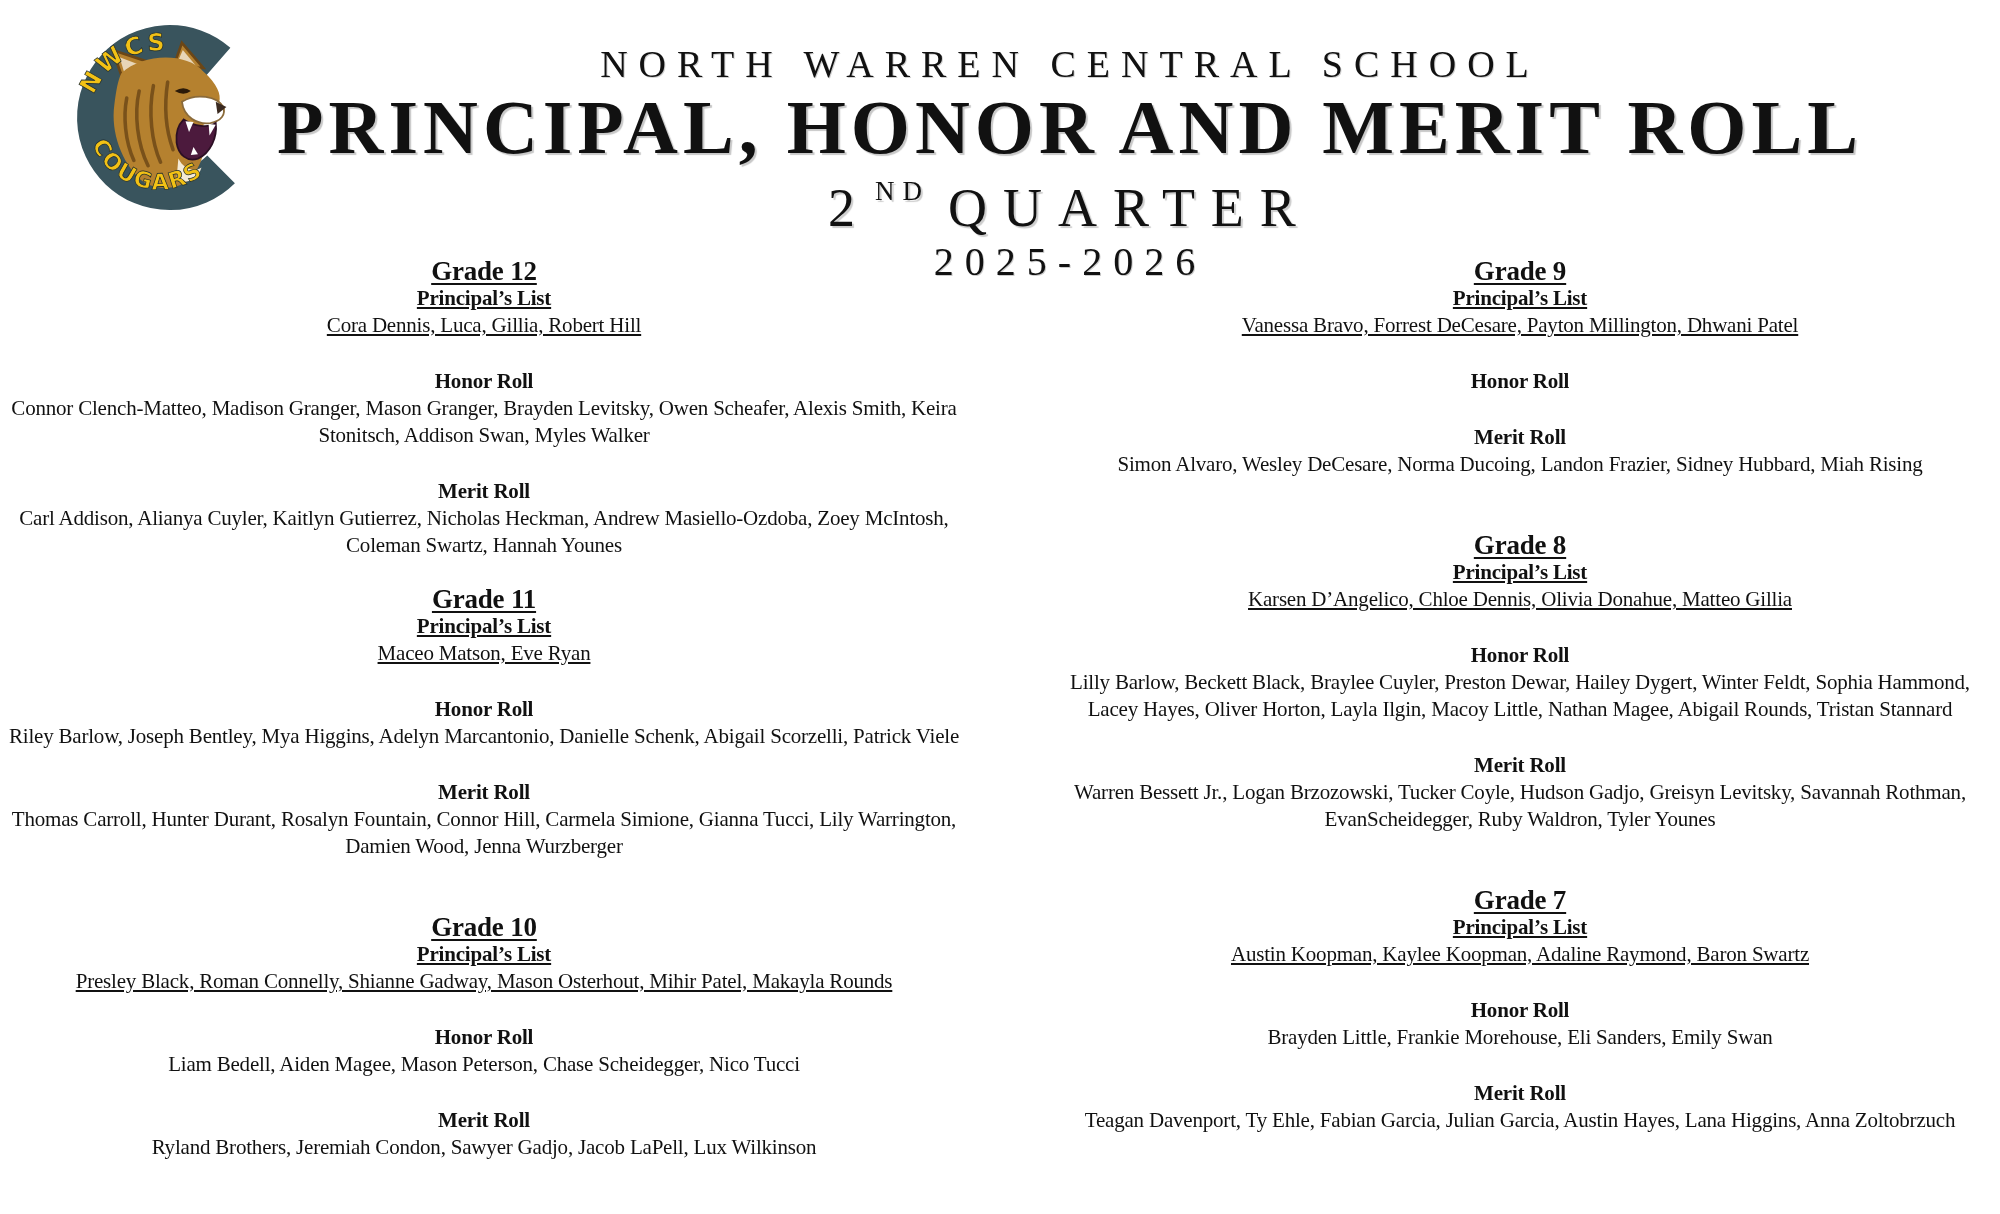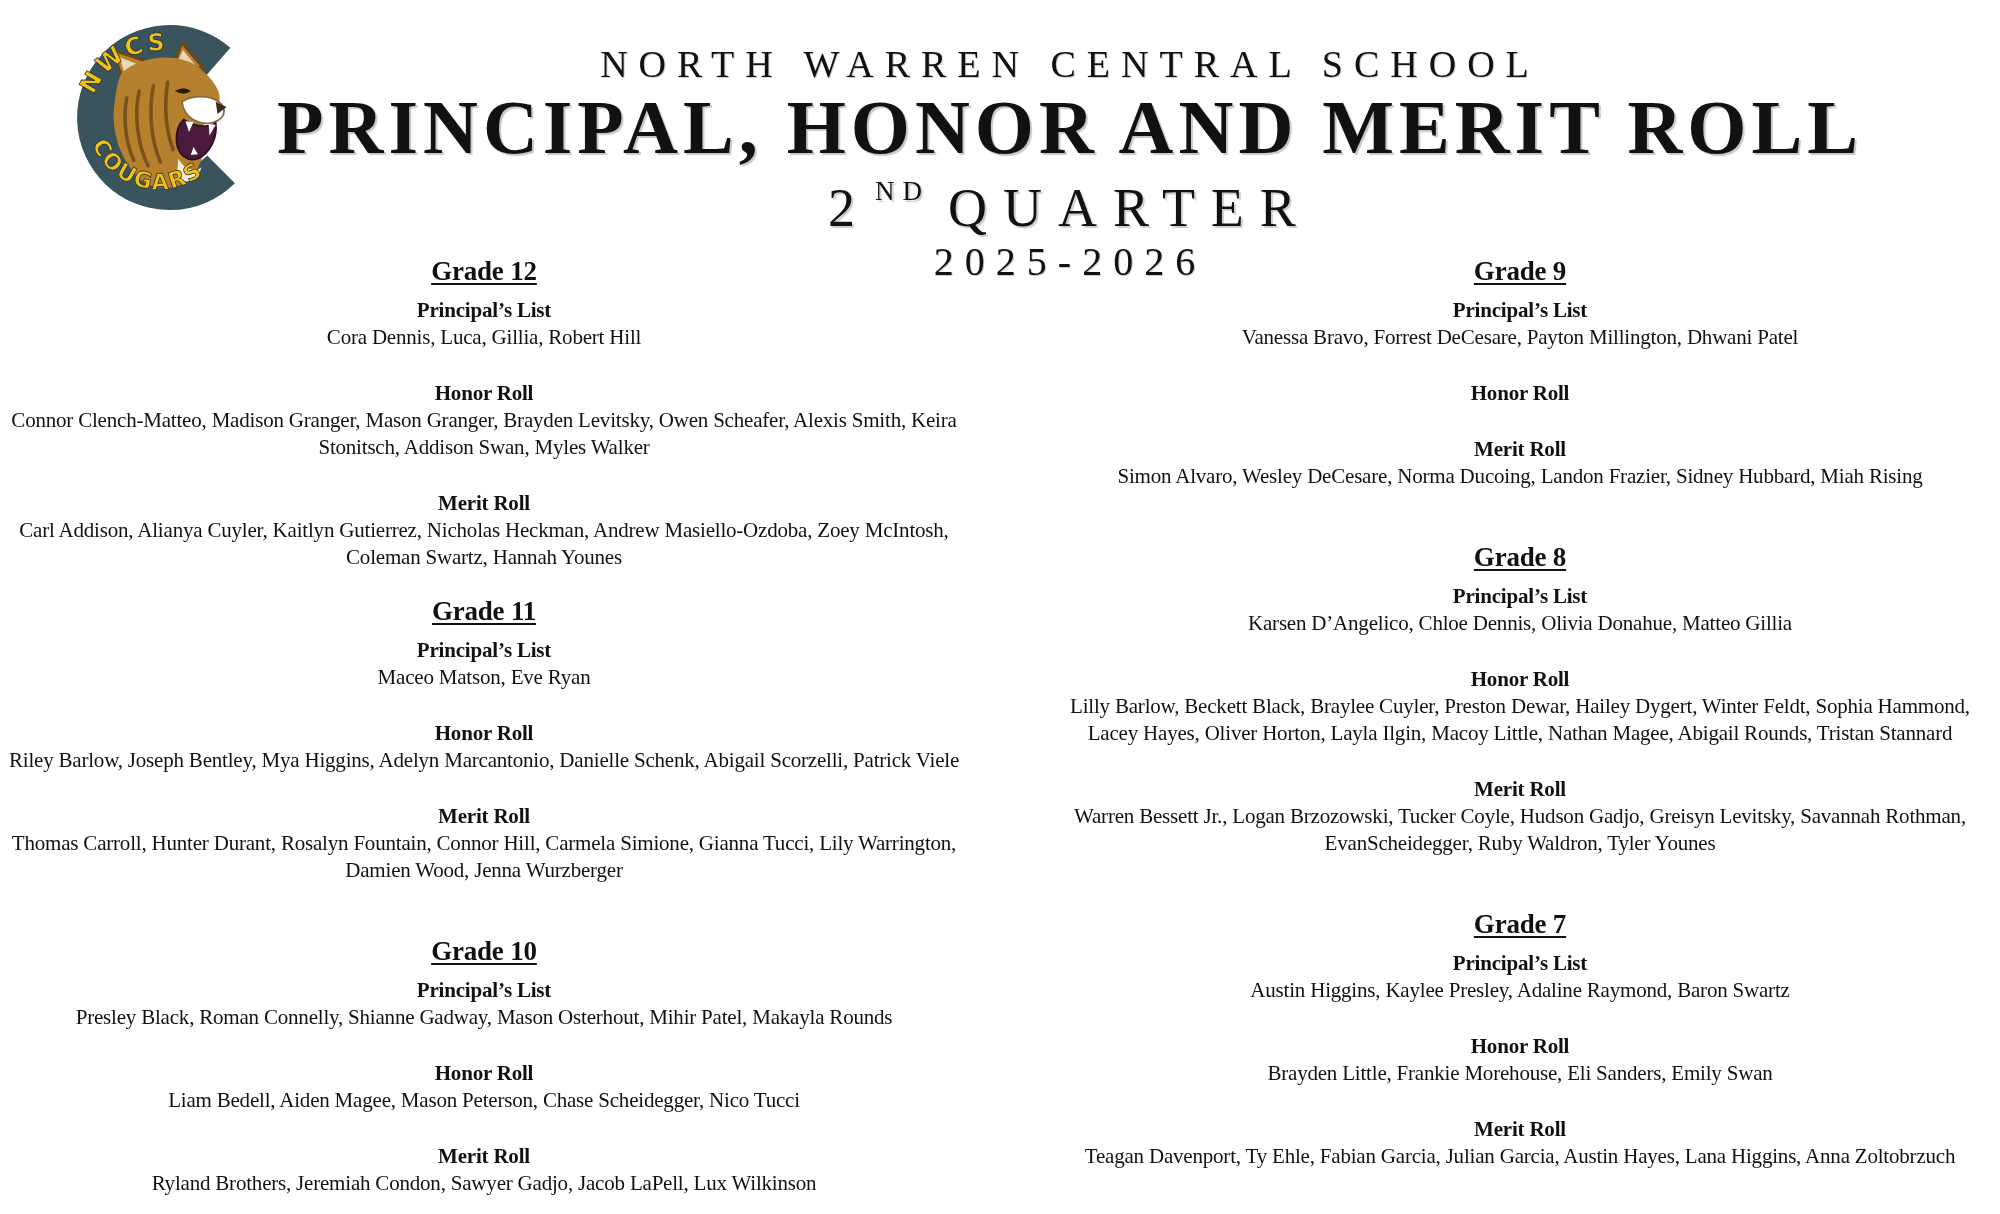--- a/index.html
+++ b/index.html
@@ -53,21 +53,21 @@
   #col-right{left:1060px;width:920px;}
 
   .grade + .grade{margin-top:54px;}
   #col-left .grade:nth-of-type(2){margin-top:27px;}
 
   .grade-label{
     margin:0;font-size:27px;line-height:27px;font-weight:700;
     text-decoration:underline;text-underline-offset:3px;text-decoration-thickness:2px;
   }
   .roll-section{margin-top:29px;}
-  .sections .roll-section:first-child{margin-top:12px;}
+  .sections .roll-section:first-child{margin-top:0;text-decoration:underline;}
   .roll-title{margin:0;font-size:21px;line-height:27px;font-weight:700;}
   .roll-names{margin:0;font-size:21px;line-height:27px;font-weight:400;}
 </style>
 </head>
 <body>
 
 <div id="logo">
   <svg viewBox="0 0 200 222" width="178" height="198">
     <defs>
       <path id="topArc" d="M 28 92 A 78 78 0 0 1 172 82"></path>
@@ -239,21 +239,21 @@
     <p class="roll-names">Warren Bessett Jr., Logan Brzozowski, Tucker Coyle, Hudson Gadjo, Greisyn Levitsky, Savannah Rothman, EvanScheidegger, Ruby Waldron, Tyler Younes</p>
   </div>
 </div>
   </section>
 
   <section class="grade">
     <h2 class="grade-label">Grade 7</h2>
     <div class="sections">
   <div class="roll-section">
     <h3 class="roll-title">Principal’s List</h3>
-    <p class="roll-names">Austin Higgins, Kaylee Presley, Adaline Raymond, Baron Swartz</p>
+    <p class="roll-names">Austin Koopman, Kaylee Koopman, Adaline Raymond, Baron Swartz</p>
   </div>
 
   <div class="roll-section">
     <h3 class="roll-title">Honor Roll</h3>
     <p class="roll-names">Brayden Little, Frankie Morehouse, Eli Sanders, Emily Swan</p>
   </div>
 
   <div class="roll-section">
     <h3 class="roll-title">Merit Roll</h3>
     <p class="roll-names">Teagan Davenport, Ty Ehle, Fabian Garcia, Julian Garcia, Austin Hayes, Lana Higgins, Anna Zoltobrzuch</p>

